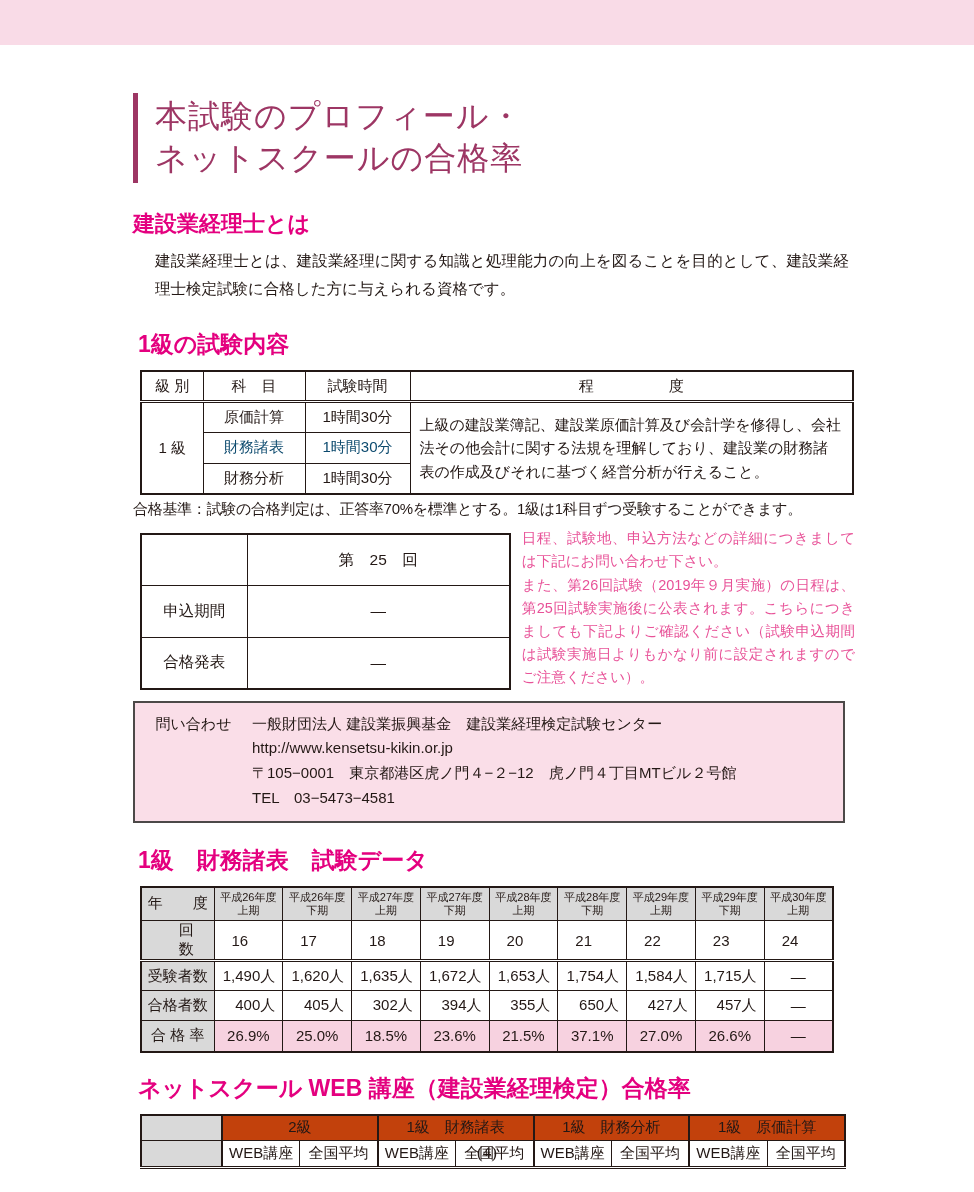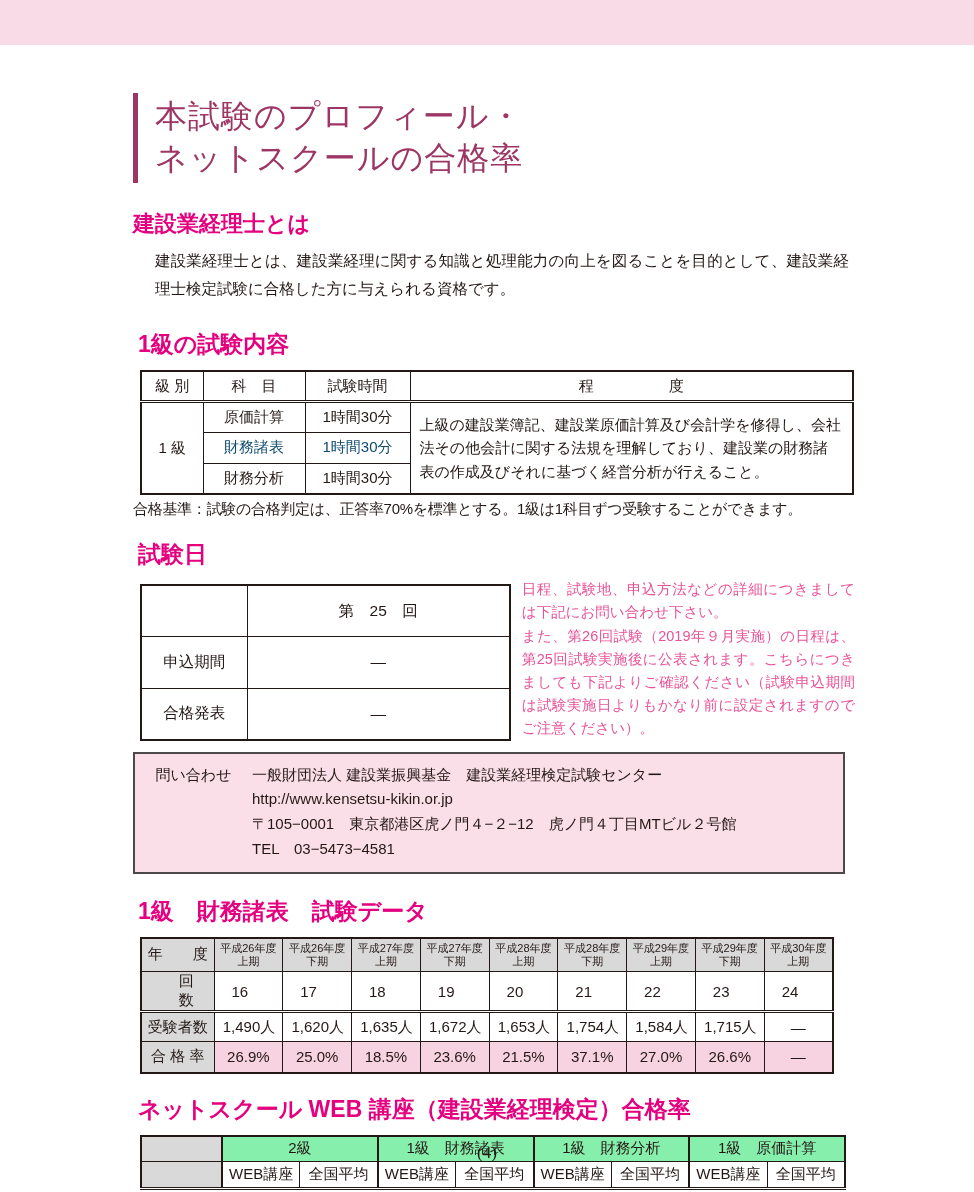--- a/index.html
+++ b/index.html
@@ -60,21 +60,21 @@
   .t-data .num { text-align:left; height:28px; }
   .t-data .rnum { text-align:right; padding-right:7px; height:30px; }
   .t-data .cnum { text-align:center; height:30px; }
   .t-data tr.dbl td { border-bottom:3px double #231815;padding-left:17px; }
   .t-data .rate { background:#f7d2e0; text-align:center; height:31px; }
 
   
   .t-web { width:706px; margin:10px 0 0 7px; font-size:15px; }
   .t-web col.lblcol { width:81px; }
   .t-web .gray { background:#d9d9d9; }
-  .t-web .ghead { background:#86efac; text-align:center; height:26px; border-left:2px solid #231815; border-right:2px solid #231815; }
+  .t-web .ghead { background:#c2410c; text-align:center; height:26px; border-left:2px solid #231815; border-right:2px solid #231815; }
   .t-web .sub { text-align:center; height:27px; }
   .t-web tr.dbl td { border-bottom:3px double #231815; }
   .t-web .gb { border-left:2px solid #231815; }
 
   .page-num { position:absolute; top:1143px; left:0; width:974px; text-align:center;
               font-family:"Liberation Serif","DejaVu Serif",serif; font-size:17px; }
 </style>
 </head>
 <body>
 
@@ -116,21 +116,20 @@
       <td class="hl">1時間30分</td>
     </tr>
     <tr>
       <td>財務分析</td>
       <td>1時間30分</td>
     </tr>
   </tbody>
     </table>
   <p class="kijun">合格基準：試験の合格判定は、正答率70%を標準とする。1級は1科目ずつ受験することができます。</p>
 
-  <div class="h-pink h2p" style="margin-top:20px">試験日</div>
   <div class="date-row">
     <table class="t-date outer">
       <tbody>
           <tr>
         <td class="lbl"></td>
         <td>第　25　回</td>
       </tr>
       <tr>
         <td class="lbl">申込期間</td>
         <td>—</td>
@@ -202,20 +201,32 @@
       <td class="rnum">1,620人</td>
       <td class="rnum">1,635人</td>
       <td class="rnum">1,672人</td>
       <td class="rnum">1,653人</td>
       <td class="rnum">1,754人</td>
       <td class="rnum">1,584人</td>
       <td class="rnum">1,715人</td>
       <td class="cnum">—</td>
     </tr>
     <tr>
+      <td class="lbl">合格者数</td>
+      <td class="rnum">400人</td>
+      <td class="rnum">405人</td>
+      <td class="rnum">302人</td>
+      <td class="rnum">394人</td>
+      <td class="rnum">355人</td>
+      <td class="rnum">650人</td>
+      <td class="rnum">427人</td>
+      <td class="rnum">457人</td>
+      <td class="cnum">—</td>
+    </tr>
+    <tr>
       <td class="lbl">合 格 率</td>
       <td class="rate">26.9%</td>
       <td class="rate">25.0%</td>
       <td class="rate">18.5%</td>
       <td class="rate">23.6%</td>
       <td class="rate">21.5%</td>
       <td class="rate">37.1%</td>
       <td class="rate">27.0%</td>
       <td class="rate">26.6%</td>
       <td class="rate">—</td>

